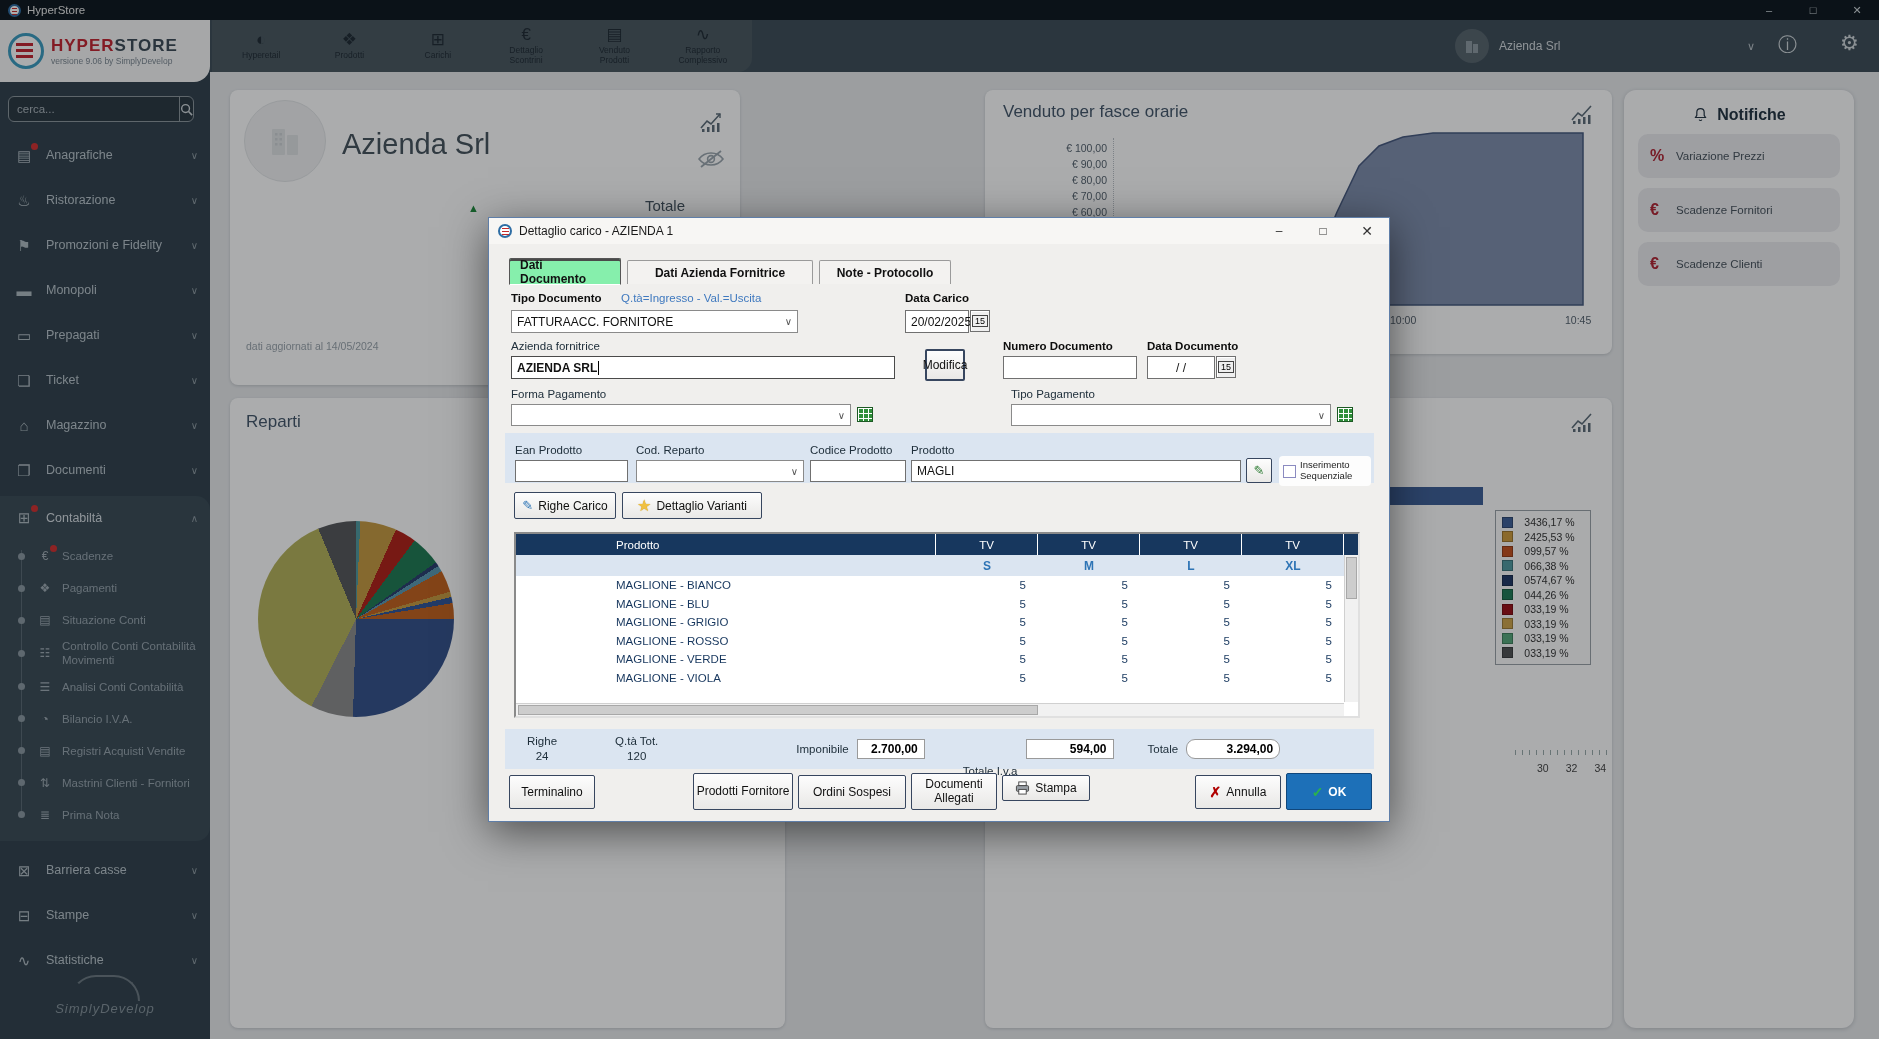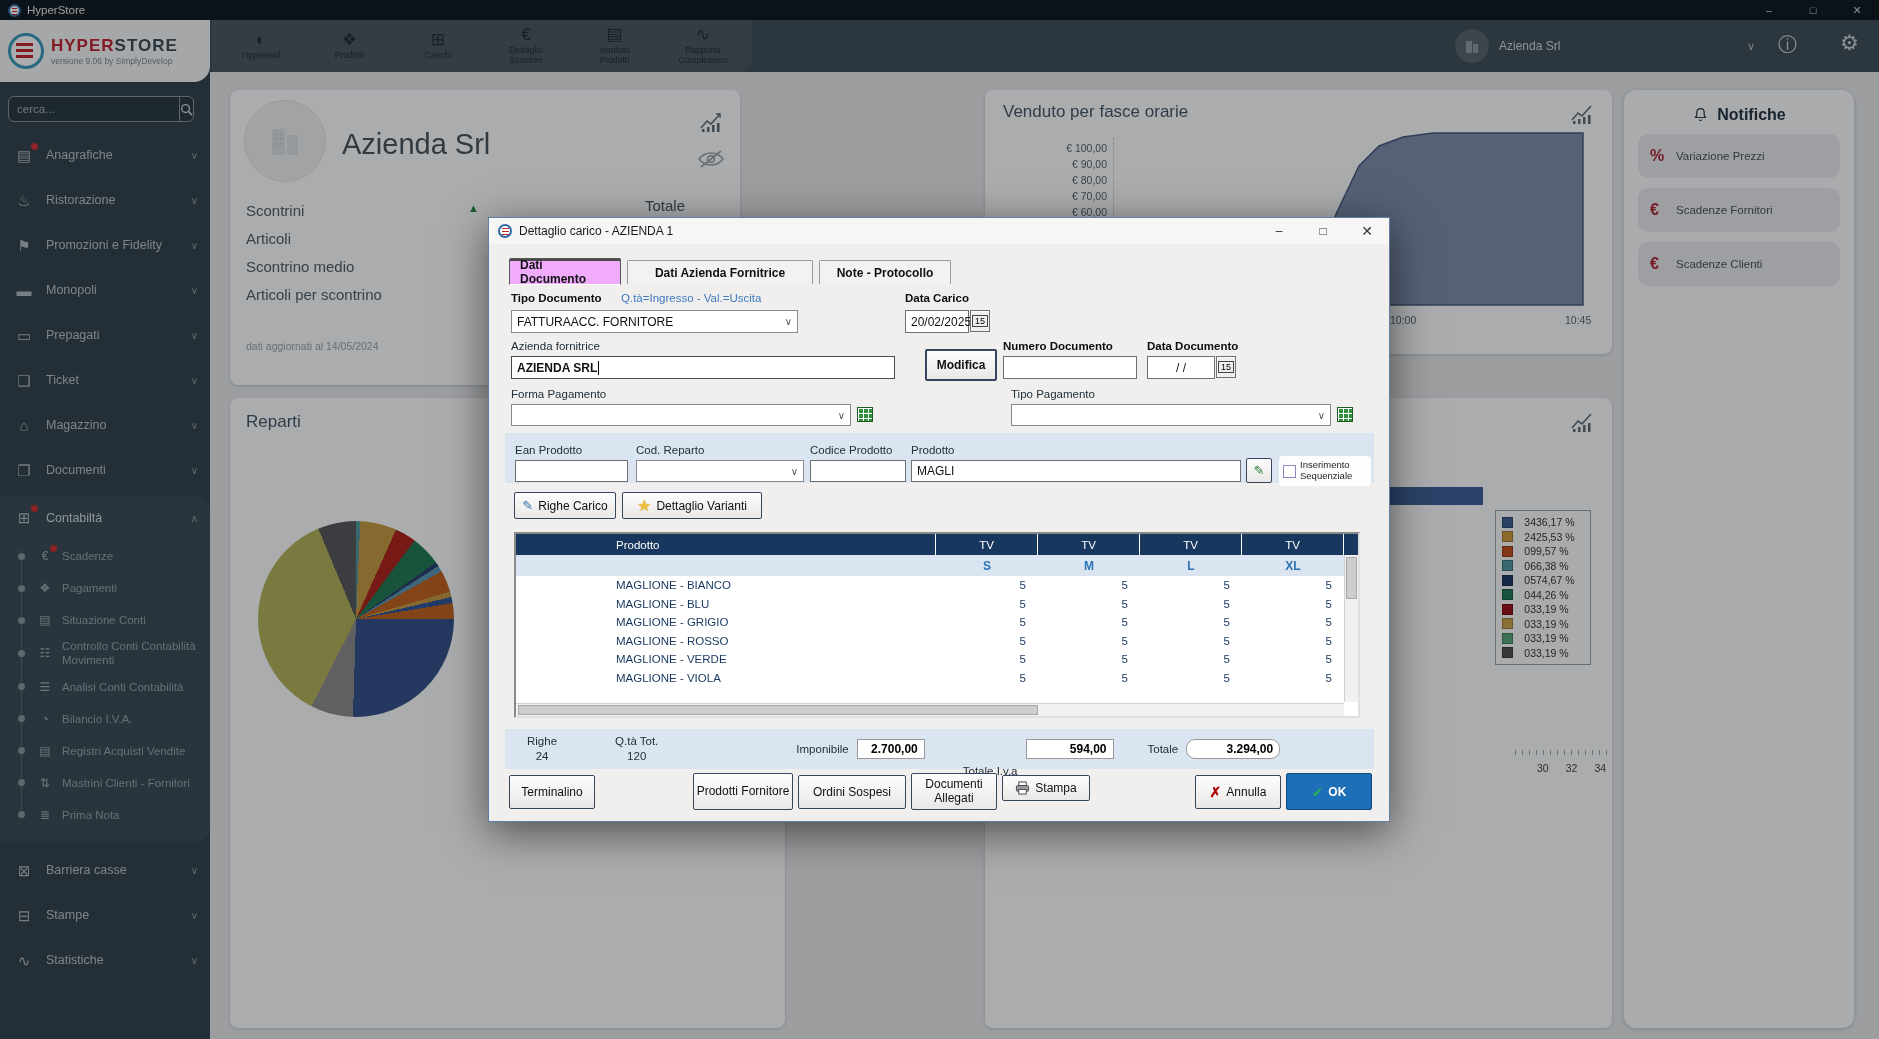--- a/index.html
+++ b/index.html
@@ -84,21 +84,21 @@
 
   
   .dialog { left:488px; top:217px; width:902px; height:605px; background:#f0efed; border:1px solid #5f7ea8; box-shadow:0 10px 40px rgba(0,0,0,.55); z-index:50; font-size:12px; }
   .dlg-titlebar { position:absolute; left:0; top:0; right:0; height:26px; background:#f7f6f4; display:flex; align-items:center; }
   .dlg-ico { width:14px; height:14px; border-radius:50%; border:2px solid #2e6da4; background:#fff; margin:0 7px 0 9px; position:relative;}
   .dlg-ico::after{ content:""; position:absolute; left:1.5px; top:1.5px; width:7px; height:1.5px; background:#c42b2b; box-shadow:0 3px 0 #c42b2b, 0 6px 0 #c42b2b;}
   .dlg-title { font-size:12px; color:#1a1a1a; }
   .dlg-ctrls { margin-left:auto; display:flex; }
   .dlg-ctrl { width:44px; height:26px; display:flex; align-items:center; justify-content:center; color:#333; font-size:12px; cursor:pointer;}
   .tab { position:absolute; top:42px; height:24px; background:#f3f2f0; border:1px solid #9a9a9a; border-bottom:none; border-radius:2px 2px 0 0; display:flex; align-items:center; justify-content:center; font-weight:bold; font-size:12px; color:#111; cursor:pointer; padding:0 10px;}
-  .tab.active { background:#f0abfc; border:1px solid #555; border-bottom:1px solid #fff; height:27px; top:40px; box-shadow:inset 0 2px 0 #4a4a4a; }
+  .tab.active { background:#86efac; border:1px solid #555; border-bottom:1px solid #fff; height:27px; top:40px; box-shadow:inset 0 2px 0 #4a4a4a; }
   .flabel { position:absolute; font-size:11.5px; color:#20303c; }
   .flabel.b { font-weight:bold; color:#0d0d0d; }
   .hint { position:absolute; font-size:11.5px; color:#3f79bf; }
   .tinput { position:absolute; background:#fff; border:1px solid #707070; font-size:12px; color:#111; display:flex; align-items:center; padding:0 5px; }
   .combo { position:absolute; background:#fff; border:1px solid #8a8a8a; display:flex; align-items:center; padding:0 5px; color:#111; font-size:12px;}
   .combo .chev { margin-left:auto; color:#555; font-size:10px; }
   .cal-btn { position:absolute; width:20px; height:22px; background:#efefef; border:1px solid #707070; display:flex; align-items:center; justify-content:center; font-size:9px; box-shadow:inset 1px 1px 0 #fff; cursor:pointer;}
   .cal-btn span{ border:1px solid #444; padding:0 1.5px; line-height:10px; }
   .grid-ico { position:absolute; width:16px; height:15px; background:#2f8f3a; border:1px solid #1c5a24; background-image:linear-gradient(#fff 1px, transparent 1px), linear-gradient(90deg, #fff 1px, transparent 1px); background-size:5px 5px; cursor:pointer; }
   .win-btn { position:absolute; background:linear-gradient(#fdfdfd,#e9e8e6); border:1px solid #37465f; display:flex; align-items:center; justify-content:center; gap:5px; font-size:12px; color:#111; cursor:pointer; border-radius:2px;}
@@ -336,20 +336,24 @@
         <span class="side-lbl">Stampe</span>
         <span class="side-chev">∨</span>
       </div>
 
       <div class="side-item">
         <span class="side-ico"><span>∿</span></span>
         <span class="side-lbl">Statistiche</span>
         <span class="side-chev">∨</span>
       </div>
     </div>
+  <div class="abs side-footer">
+    <div class="arc"></div>
+    <div class="brand">SimplyDevelop</div>
+  </div>
 
   <div class="abs card" style="left:230px; top:90px; width:510px; height:295px;">
     <div class="abs" style="left:14px; top:10px; width:82px; height:82px; border-radius:50%; background:#f1f2f3; border:1px solid #e3e5e7; display:flex; align-items:center; justify-content:center;">
       <svg width="40" height="40" viewBox="0 0 40 40">
           <rect x="7" y="8" width="13" height="26" rx="1" fill="#dfe2e4"></rect>
           <rect x="22" y="14" width="11" height="20" rx="1" fill="#dfe2e4"></rect>
           <g fill="#cdd2d5">
             <rect x="10" y="12" width="2.5" height="2.5"></rect>
             <rect x="14.5" y="12" width="2.5" height="2.5"></rect>
             <rect x="10" y="17" width="2.5" height="2.5"></rect>
@@ -368,27 +372,20 @@
           <rect x="14" y="15" width="2.5" height="7"></rect>
           <rect x="19" y="13" width="2.5" height="9"></rect>
         </g>
         <polyline points="18,4 22,4 22,8" fill="none" stroke="#5b6b77" stroke-width="1.4"></polyline>
       </svg>
     <svg class="abs" style="left:466px; top:58px;" width="30" height="22" viewBox="0 0 30 22">
         <path d="M3 11 C9 3 21 3 27 11 C21 19 9 19 3 11 Z" fill="none" stroke="#9aa5ad" stroke-width="1.6"></path>
         <circle cx="15" cy="11" r="3.4" fill="none" stroke="#9aa5ad" stroke-width="1.6"></circle>
         <line x1="5" y1="19" x2="25" y2="3" stroke="#9aa5ad" stroke-width="1.8"></line>
       </svg>
-    <div class="abs" style="left:16px; top:112px; display:flex; flex-direction:column; gap:11px;">
-
-    <div class="stat-lbl">Scontrini</div>
-        <div class="stat-lbl">Articoli</div>
-        <div class="stat-lbl">Scontrino medio</div>
-        <div class="stat-lbl">Articoli per scontrino</div>
-      </div>
     <span class="abs" style="left:238px; top:112px; color:#1d8a3c; font-size:11px;">▲</span>
     <div class="abs total-venduto" style="left:415px; top:107px;">Totale venduto</div>
     <div class="abs updated" style="left:16px; top:250px;">dati aggiornati al 14/05/2024</div>
   </div>
 
   <div class="abs card" style="left:985px; top:90px; width:627px; height:264px;">
     <div class="abs card-title" style="left:18px; top:12px;">Venduto per fasce orarie</div>
     <svg class="abs" style="left:584px; top:12px;" width="26" height="24" viewBox="0 0 26 24">
         <polyline points="3,18 9,11 13,14 22,4" fill="none" stroke="#5b6b77" stroke-width="1.6"></polyline>
         <g fill="#5b6b77">
@@ -555,21 +552,21 @@
       </div>
     <div class="cal-btn" style="left:481px; top:92px;">
         <span>15</span>
       </div>
 
     <span class="flabel" style="left:22px; top:122px;">Azienda fornitrice</span>
     <div class="tinput" style="left:22px; top:138px; width:384px; height:23px; border-color:#4a4a4a;">
       <span style="font-weight:bold;">AZIENDA SRL</span>
         <span style="width:1px; height:14px; background:#000; margin-left:1px;"></span>
     </div>
-    <div class="win-btn" style="left:436px; top:131px; width:72px; height:32px; border-width:2px;font-weight:bold;">Modifica</div>
+    <div class="win-btn" style="left:436px; top:131px; width:40px; height:32px; border-width:2px;">Modifica</div>
     <span class="flabel b" style="left:514px; top:122px;">Numero Documento</span>
     <div class="tinput" style="left:514px; top:138px; width:134px; height:23px;">
         <span></span>
       </div>
     <span class="flabel b" style="left:658px; top:122px;">Data Documento</span>
     <div class="tinput" style="left:658px; top:138px; width:68px; height:23px; justify-content:center;">
         <span>/ /</span>
       </div>
     <div class="cal-btn" style="left:727px; top:138px;">
         <span>15</span>

